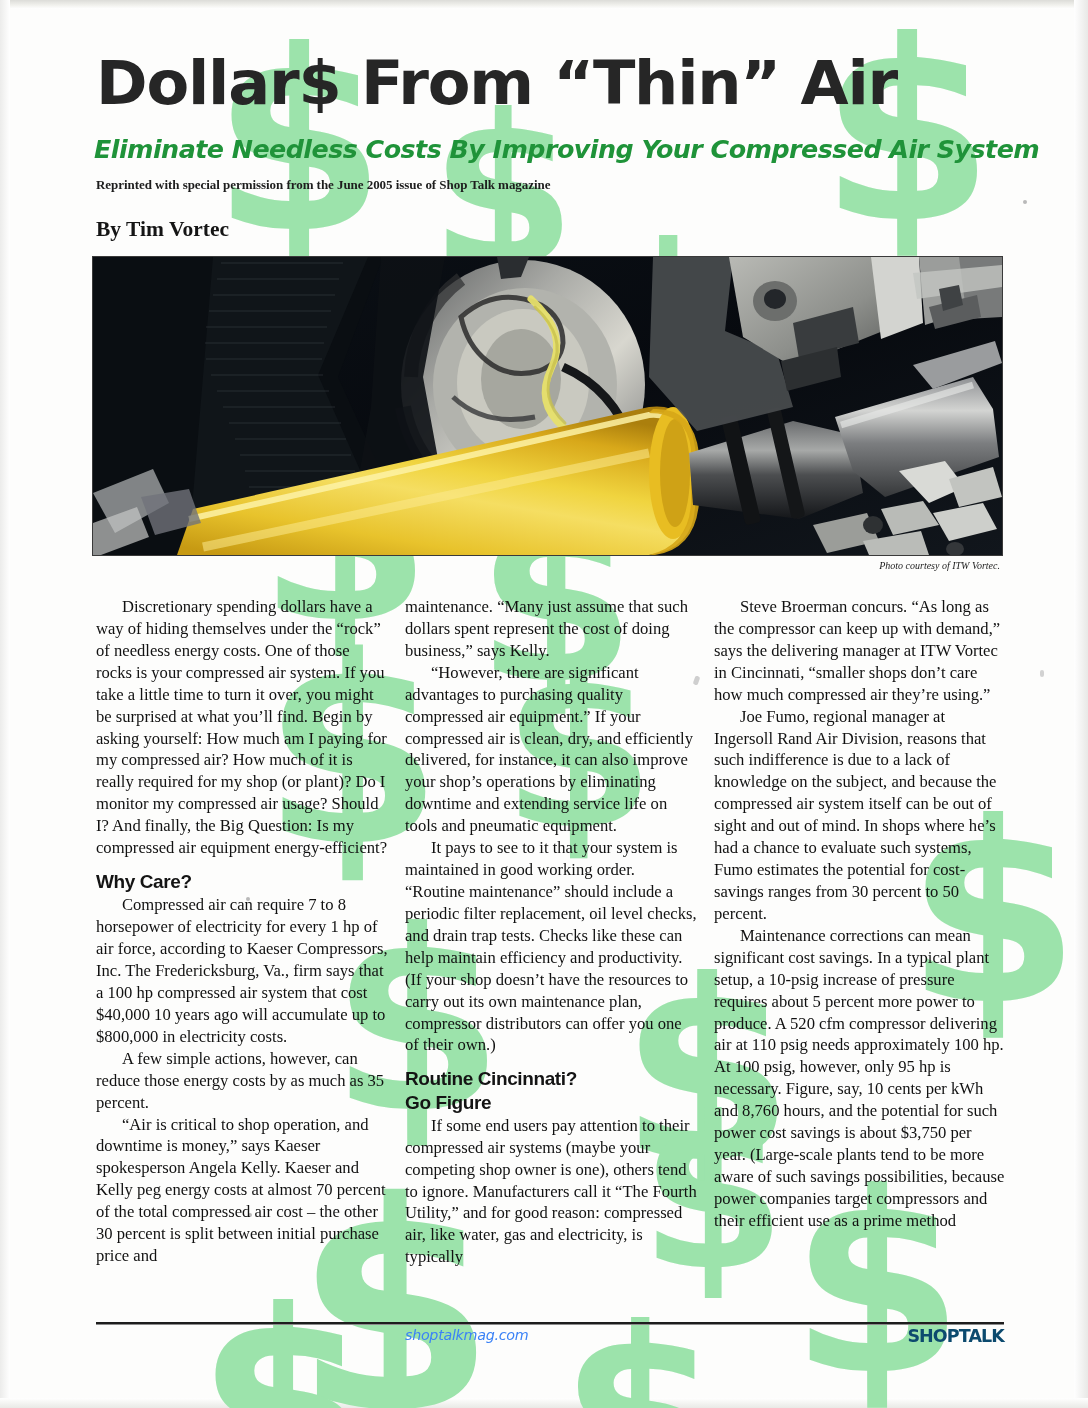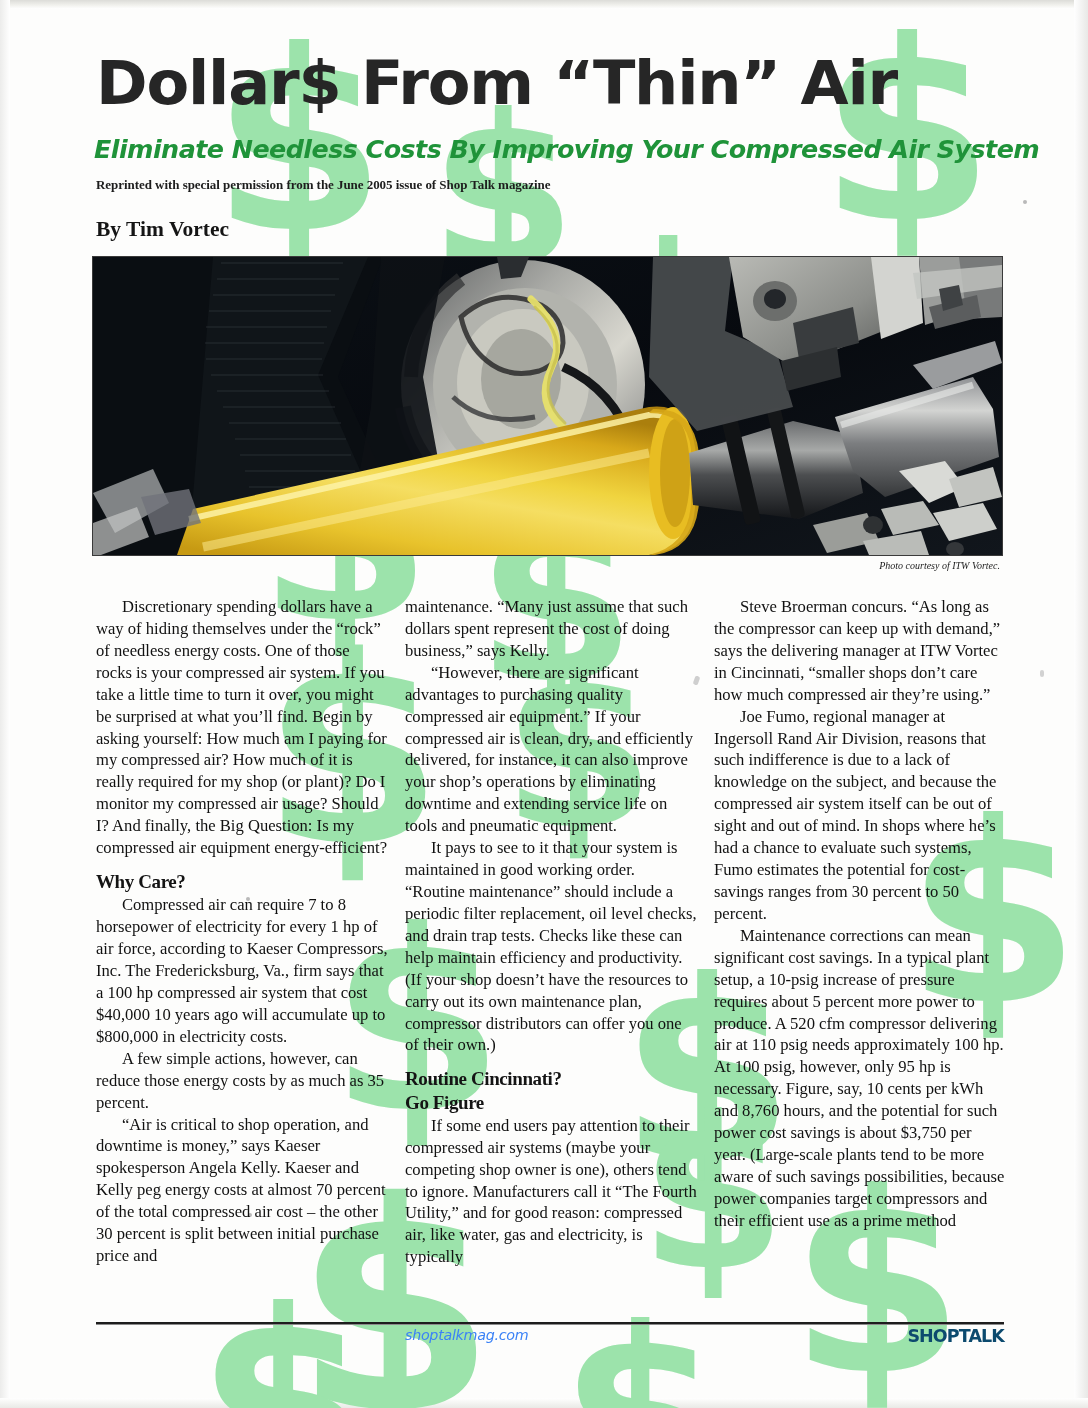--- a/index.html
+++ b/index.html
@@ -141,21 +141,21 @@
   #col2 { left:405px; }
   #col3 { left:714px; }
 
   .col p {
     margin:0;
     text-indent:26px;
   }
   .col p.noindent { text-indent:0; }
 
   .sect {
-    font-family:Liberation Serif, serif;
+    font-family:Liberation Sans, sans-serif;
     font-weight:bold;
     font-size:19px;
     letter-spacing:-0.4px;
     color:#141414;
     margin:12px 0 1px 0;
     text-indent:0;
     line-height:1.17;
   }
 
   

